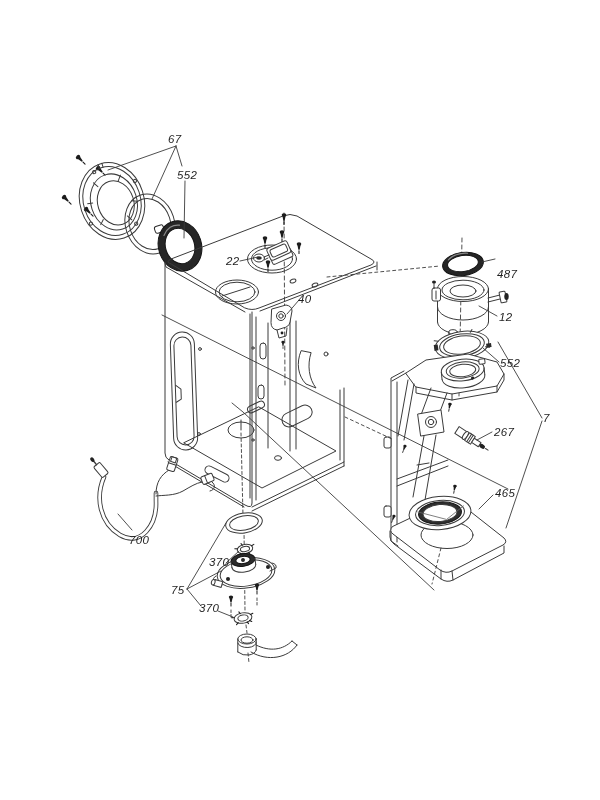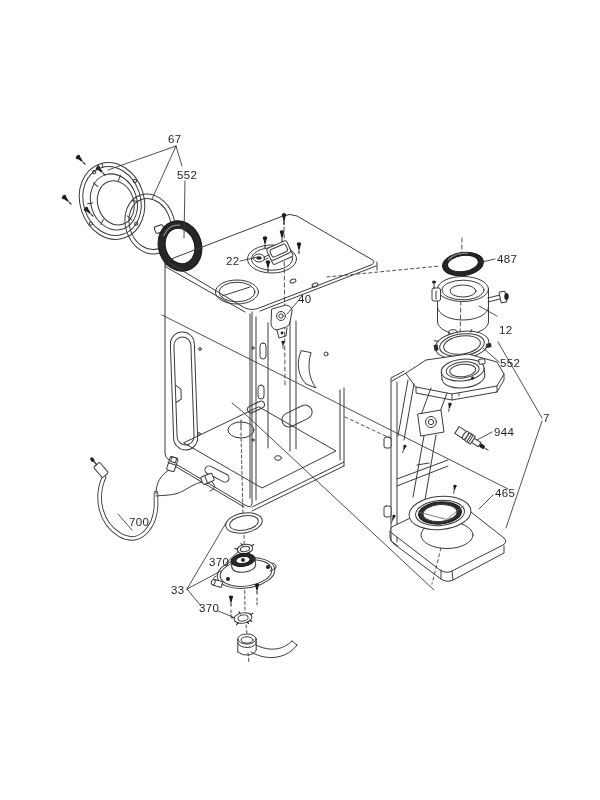--- a/index.html
+++ b/index.html
@@ -1,17 +1,17 @@
 <!DOCTYPE html>
 <html><head>
 <meta charset="utf-8">
 <style>
   html,body{margin:0;padding:0;background:#ffffff;}
   .stage{position:relative;width:600px;height:664px;background:#ffffff;overflow:hidden;
-         font-family:"Liberation Sans", sans-serif;}
+         font-family:"Liberation Sans", sans-serif;font-style:italic;}
   .stage svg{position:absolute;left:0;top:0;}
   .plabel{position:absolute;font-size:11.5px;color:#1f1f1f;letter-spacing:.3px;
           font-family:"Liberation Sans", sans-serif;user-select:none;white-space:nowrap;}
 </style>
 </head>
 <body>
 
 <div class="stage">
 
 <svg width="600" height="800" viewBox="0 0 600 800">
@@ -348,24 +348,24 @@
       <line x1="327" y1="277" x2="440" y2="266" stroke-dasharray="3,3"></line>
       <line x1="345" y1="417" x2="392" y2="439" stroke-dasharray="3,3"></line>
     </g>
   </g>
 </svg>
 
 <div class="plabel" style="left:168px;top:133px">67</div>
 <div class="plabel" style="left:177px;top:169px">552</div>
 <div class="plabel" style="left:226px;top:255px">22</div>
 <div class="plabel" style="left:298px;top:293px">40</div>
-<div class="plabel" style="left:497px;top:253px">487</div>
-<div class="plabel" style="left:499px;top:324px">12</div>
+<div class="plabel" style="left:497px;top:268px">487</div>
+<div class="plabel" style="left:499px;top:311px">12</div>
 <div class="plabel" style="left:500px;top:357px">552</div>
 <div class="plabel" style="left:543px;top:412px">7</div>
-<div class="plabel" style="left:494px;top:426px">944</div>
+<div class="plabel" style="left:494px;top:426px">267</div>
 <div class="plabel" style="left:495px;top:487px">465</div>
-<div class="plabel" style="left:129px;top:516px">700</div>
+<div class="plabel" style="left:129px;top:534px">700</div>
 <div class="plabel" style="left:209px;top:556px">370</div>
-<div class="plabel" style="left:171px;top:584px">33</div>
+<div class="plabel" style="left:171px;top:584px">75</div>
 <div class="plabel" style="left:199px;top:602px">370</div>
 
 </div>
 
 </body></html>

